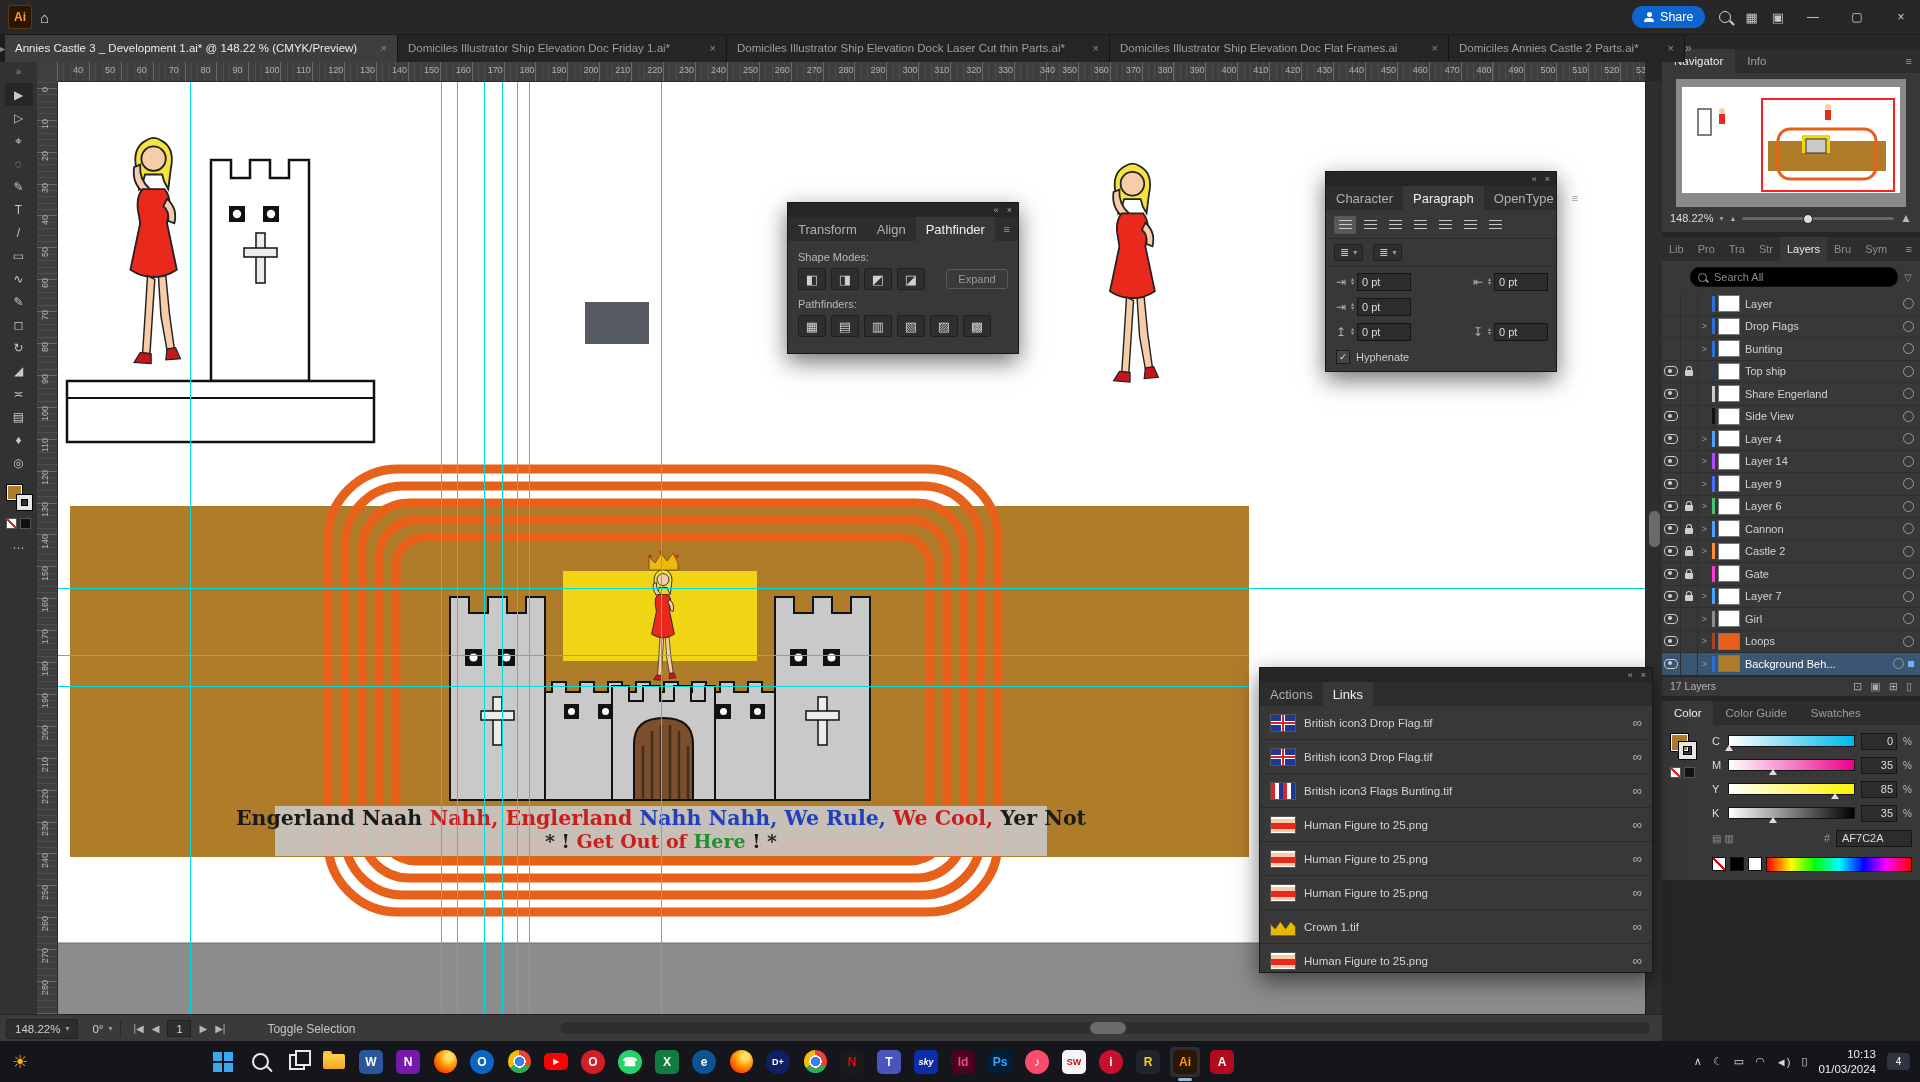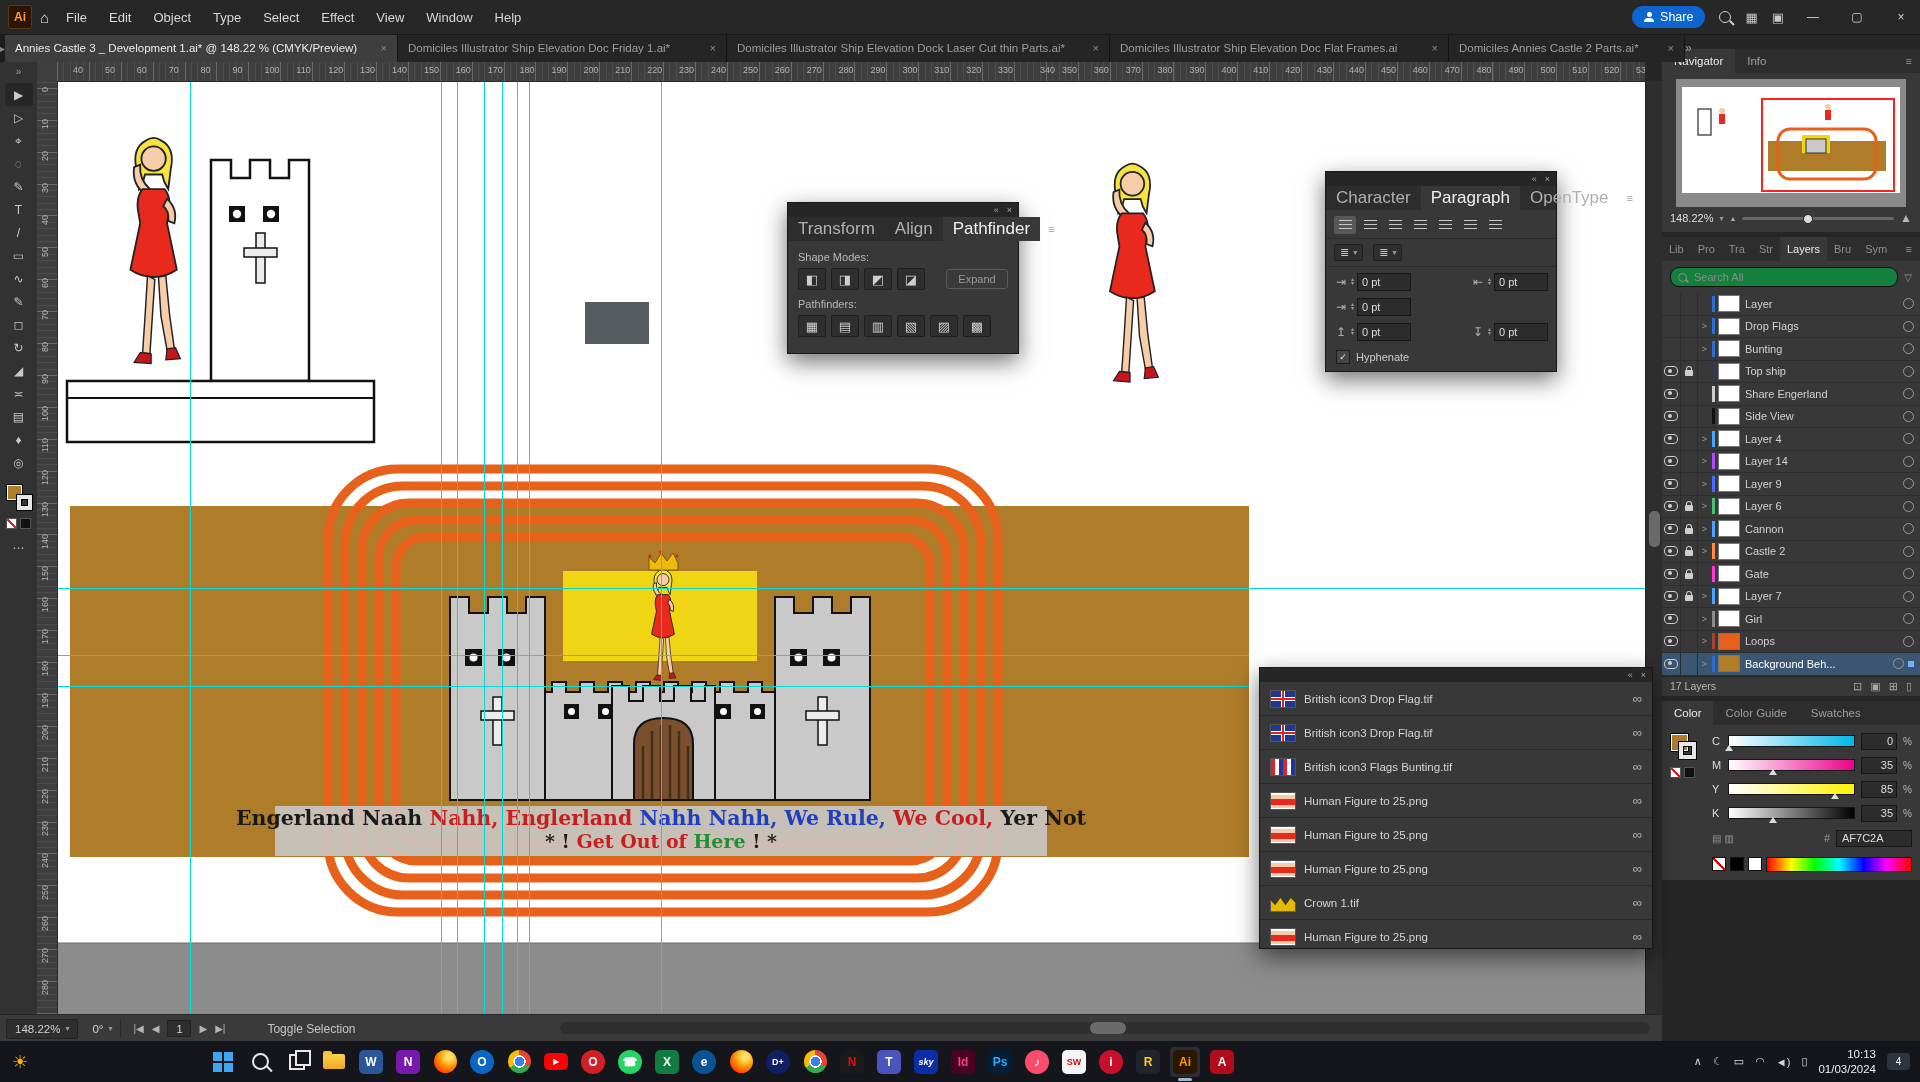--- a/index.html
+++ b/index.html
@@ -85,21 +85,21 @@
   .mtn.s{font-size:7px;}
   .mtn.l{font-size:12px;}
   .nav-slider{flex:1;height:3px;background:#666;position:relative;border-radius:2px;}
   .nav-sthumb{position:absolute;left:40%;top:-3px;width:8px;height:8px;border-radius:50%;background:#ddd;border:1px solid #222;}
   .dock-tabs{background:#2d2d2d;height:24px;display:flex;align-items:stretch;}
   .dktab{padding:0 7px;display:flex;align-items:center;font-size:11px;color:#8f8f8f;white-space:nowrap;}
   .dktab.active{background:#383838;color:#ececec;}
   
   .layers-panel{background:#383838;}
   .search-row{display:flex;align-items:center;padding:6px 8px;gap:6px;}
-  .search-box{flex:1;height:18px;background:#15803d;border:1px solid #111;border-radius:9px;display:flex;align-items:center;gap:5px;padding:0 7px;}
+  .search-box{flex:1;height:18px;background:#000000;border:1px solid #111;border-radius:9px;display:flex;align-items:center;gap:5px;padding:0 7px;margin-left:20px;}
   .search-box input{flex:1;background:transparent;border:none;outline:none;color:#ccc;font-size:11px;font-family:inherit;}
   .search-box input::placeholder{color:#8b8b8b;}
   .filter{color:#9a9a9a;font-size:10px;}
   #layers-list{}
   .layer-row{height:21.5px;display:flex;align-items:center;border-bottom:1px solid #2e2e2e;padding-right:6px;}
   .layer-row.selected{background:#3a5673;}
   .layer-row.selected .lname{color:#fff;}
   .cell{display:flex;align-items:center;justify-content:center;}
   .eye-cell{width:18px;border-right:1px solid #2e2e2e;height:100%;}
   .lock-cell{width:16px;border-right:1px solid #2e2e2e;height:100%;}
@@ -134,21 +134,21 @@
   .hex-box{width:64px;height:15px;background:#2c2c2c;border:1px solid #161616;color:#ddd;font-size:11px;display:flex;align-items:center;padding:0 5px;}
   .spectrum-row{display:flex;align-items:center;gap:4px;margin-top:4px;}
   .sp-none{width:12px;height:12px;background:#fff;border:1px solid #111;background-image:linear-gradient(45deg,transparent 45%,#d00 45%,#d00 55%,transparent 55%);}
   .sp-black{width:12px;height:12px;background:#000;border:1px solid #111;}
   .sp-white{width:12px;height:12px;background:#fff;border:1px solid #111;}
   .sp-bar{flex:1;height:13px;border:1px solid #141414;background:linear-gradient(90deg,#ff0000,#ffff00 17%,#00ff00 33%,#00ffff 50%,#0000ff 67%,#ff00ff 83%,#ff0000);}
   
   .fpanel{position:absolute;background:#383838;border:1px solid #181818;box-shadow:0 8px 22px rgba(0,0,0,.55);z-index:40;}
   .fhead{height:14px;background:#262626;display:flex;align-items:center;justify-content:flex-end;gap:8px;padding:0 6px;color:#a5a5a5;font-size:9px;}
   .ftabs{background:#2d2d2d;height:24px;display:flex;align-items:stretch;}
-  .ftab{padding:0 10px;display:flex;align-items:center;font-size:17px;color:#b0b0b0;}
+  .ftab{padding:0 10px;display:flex;align-items:center;font-size:13px;color:#b0b0b0;}
   .ftab.active{background:#383838;color:#f0f0f0;}
   .fbody{padding:8px 10px;}
   .pf-label{font-size:11px;color:#b8b8b8;margin:2px 0 5px;}
   .pf-row{display:flex;align-items:center;gap:5px;margin-bottom:8px;}
   .pf-icons{display:flex;gap:5px;}
   .pfbtn{width:26px;height:20px;background:#2e2e2e;border:1px solid #1f1f1f;border-radius:2px;color:#cfcfcf;font-size:13px;display:flex;align-items:center;justify-content:center;}
   .pf-expand{margin-left:auto;width:62px;height:20px;background:#3a3a3a;border:1px solid #5a5a5a;border-radius:3px;color:#9a9a9a;font-size:11px;font-family:inherit;}
   
   .pp-align{display:flex;gap:3px;padding:6px 8px 4px;border-bottom:1px solid #2c2c2c;}
   .alicon{width:22px;height:18px;display:flex;align-items:center;justify-content:center;border-radius:2px;}
@@ -211,31 +211,20 @@
   .badge{min-width:17px;height:17px;border-radius:4px;background:#2e3340;color:#fff;font-size:10px;display:flex;align-items:center;justify-content:center;padding:0 3px;}
 </style>
 </head>
 <body>
 
 <div id="app">
 
   <header class="menubar">
     <div class="ai-logo">Ai</div>
     <div class="home">⌂</div>
-    <nav id="menu-items">
-        <div class="menu-item">File</div>
-        <div class="menu-item">Edit</div>
-        <div class="menu-item">Object</div>
-        <div class="menu-item">Type</div>
-        <div class="menu-item">Select</div>
-        <div class="menu-item">Effect</div>
-        <div class="menu-item">View</div>
-        <div class="menu-item">Window</div>
-        <div class="menu-item">Help</div>
-      </nav>
     <div class="mb-right">
       <button class="share">
         <span class="person"></span>
         <span>Share</span>
       </button>
       <span class="mag"></span>
       <span class="ws-icon">▦</span>
       <span class="ws-icon">▣</span>
       <span class="winctl">—</span>
       <span class="winctl">▢</span>
@@ -1031,20 +1020,24 @@
       <span class="cb">✓</span>
       <span class="lbl">Hyphenate</span>
     </div>
   </div>
 
   <div class="fpanel links" style="left:1259px;top:667px;">
     <div class="fhead">
       <span>«</span>
       <span>×</span>
     </div>
+    <div class="ftabs" id="links-tabs">
+        <span class="ftab">Actions</span>
+        <span class="ftab active">Links</span>
+      </div>
     <div id="links-list">
         <div class="link-row">
           <span class="lkthumb flag"></span>
           <span class="link-name">British icon3 Drop Flag.tif</span>
           <span class="link-ic">∞</span>
         </div>
         <div class="link-row">
           <span class="lkthumb flag"></span>
           <span class="link-name">British icon3 Drop Flag.tif</span>
           <span class="link-ic">∞</span>

